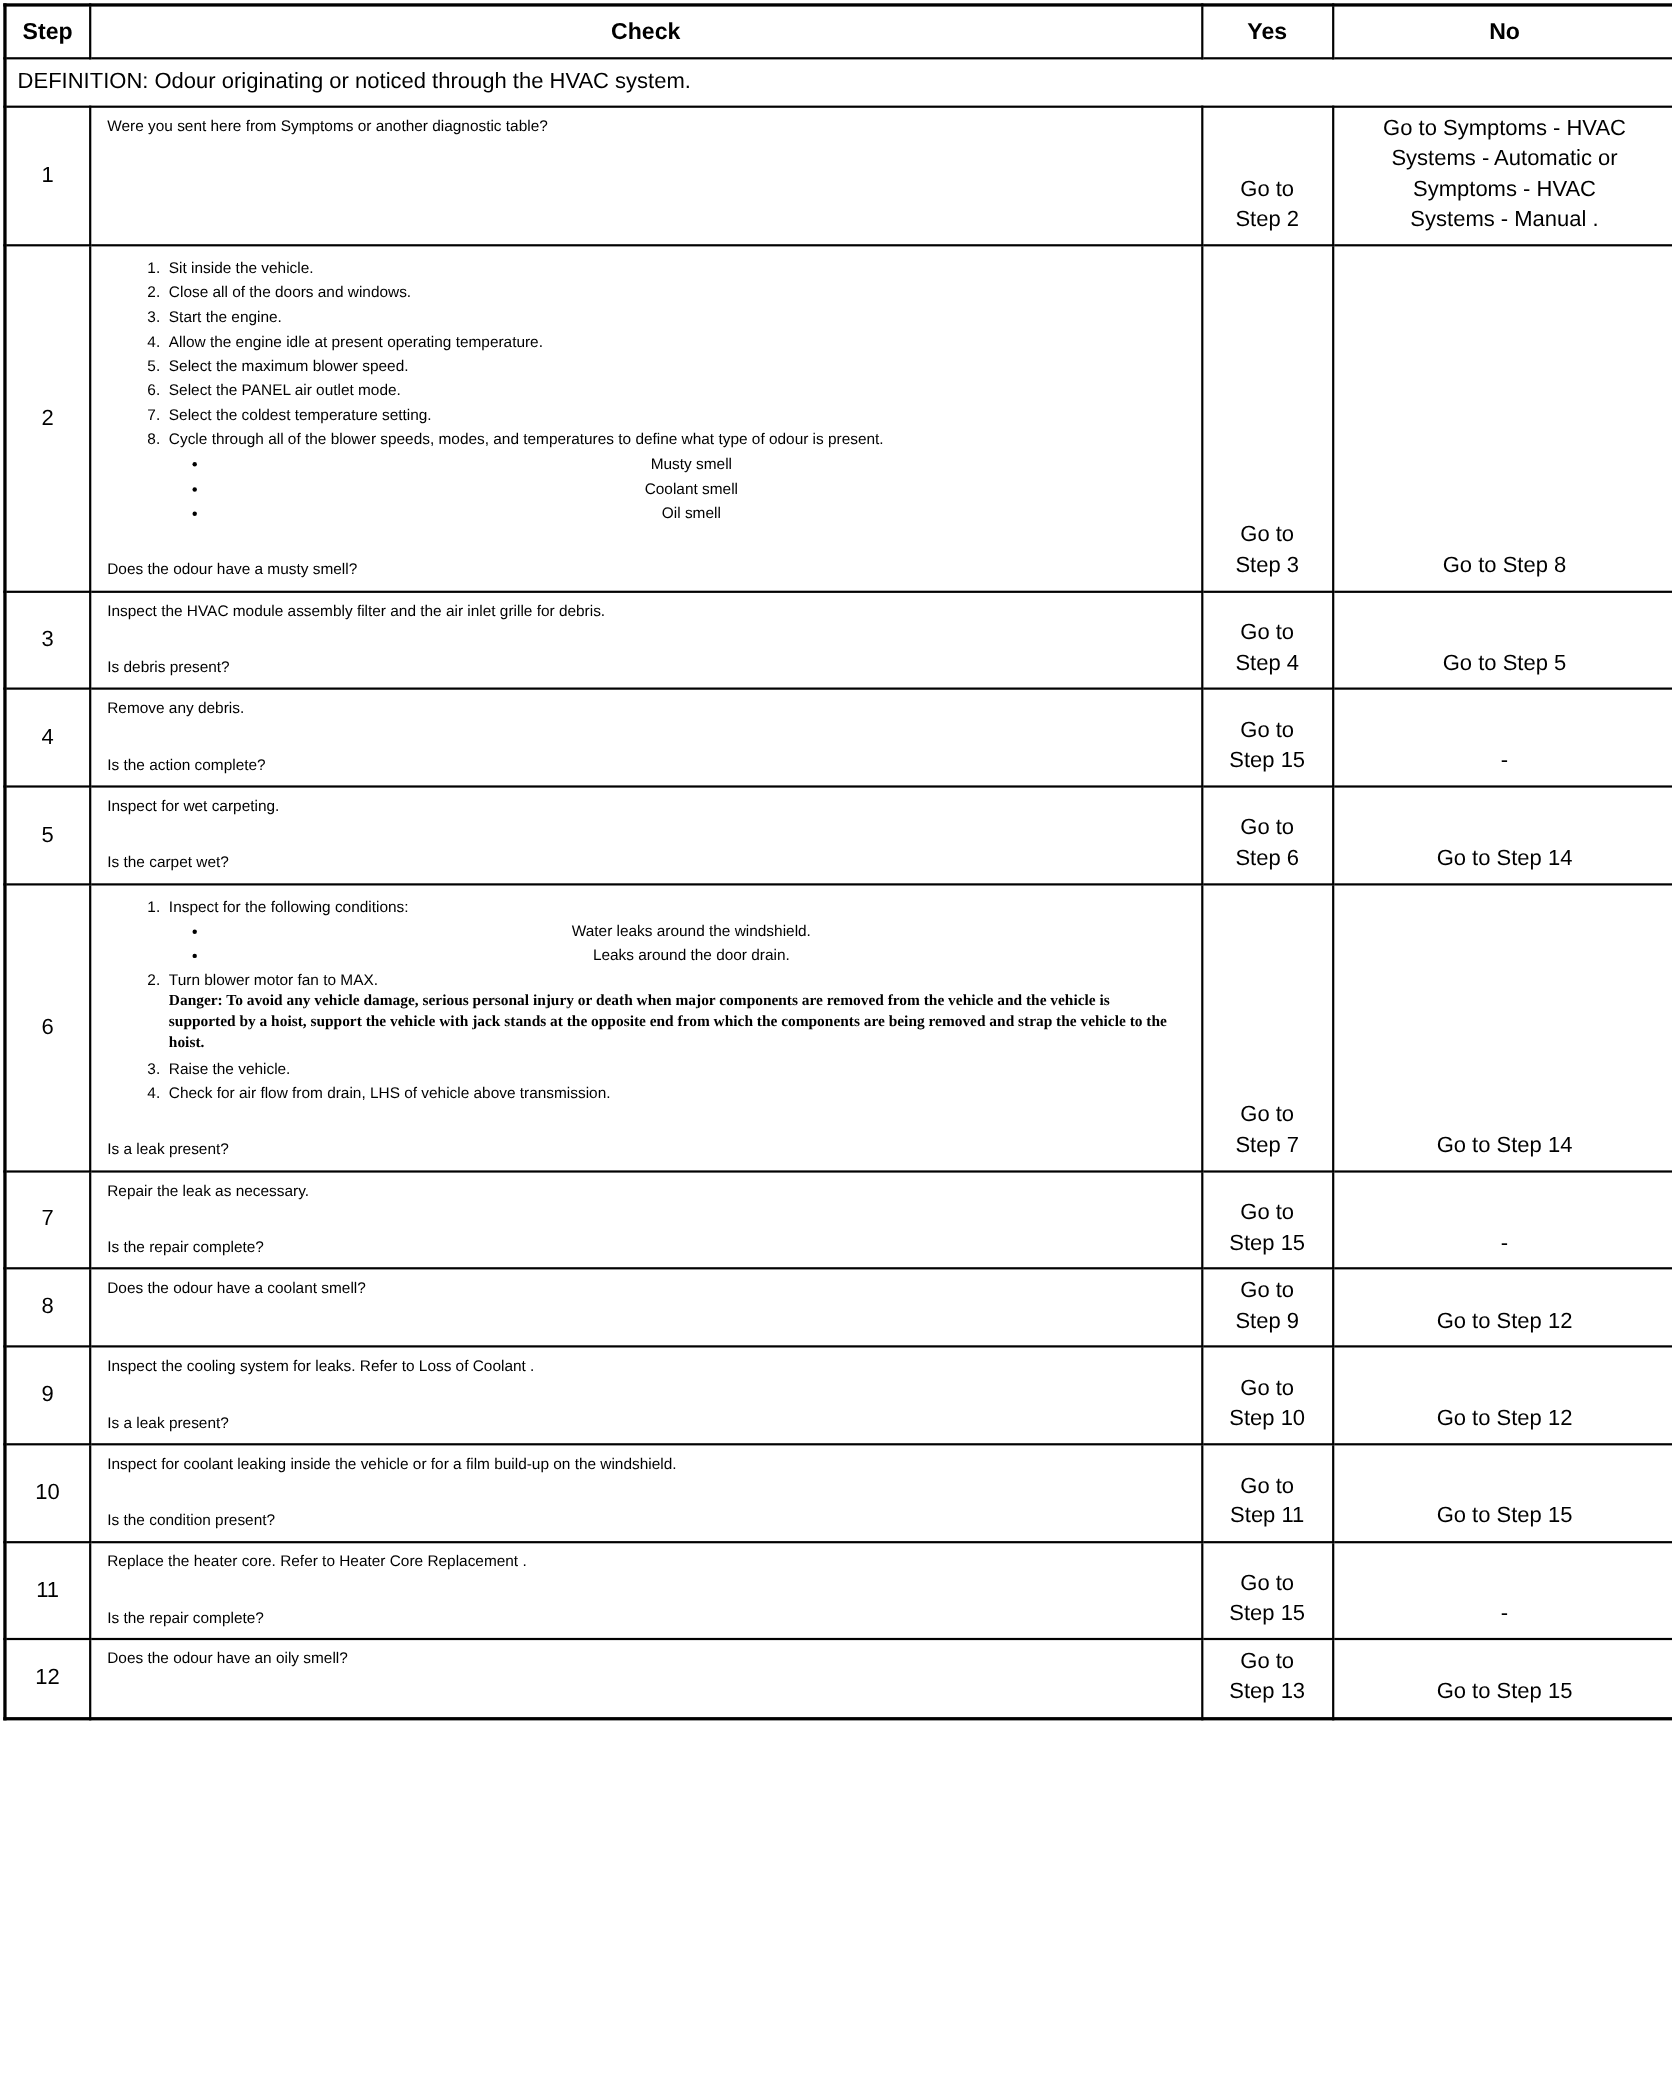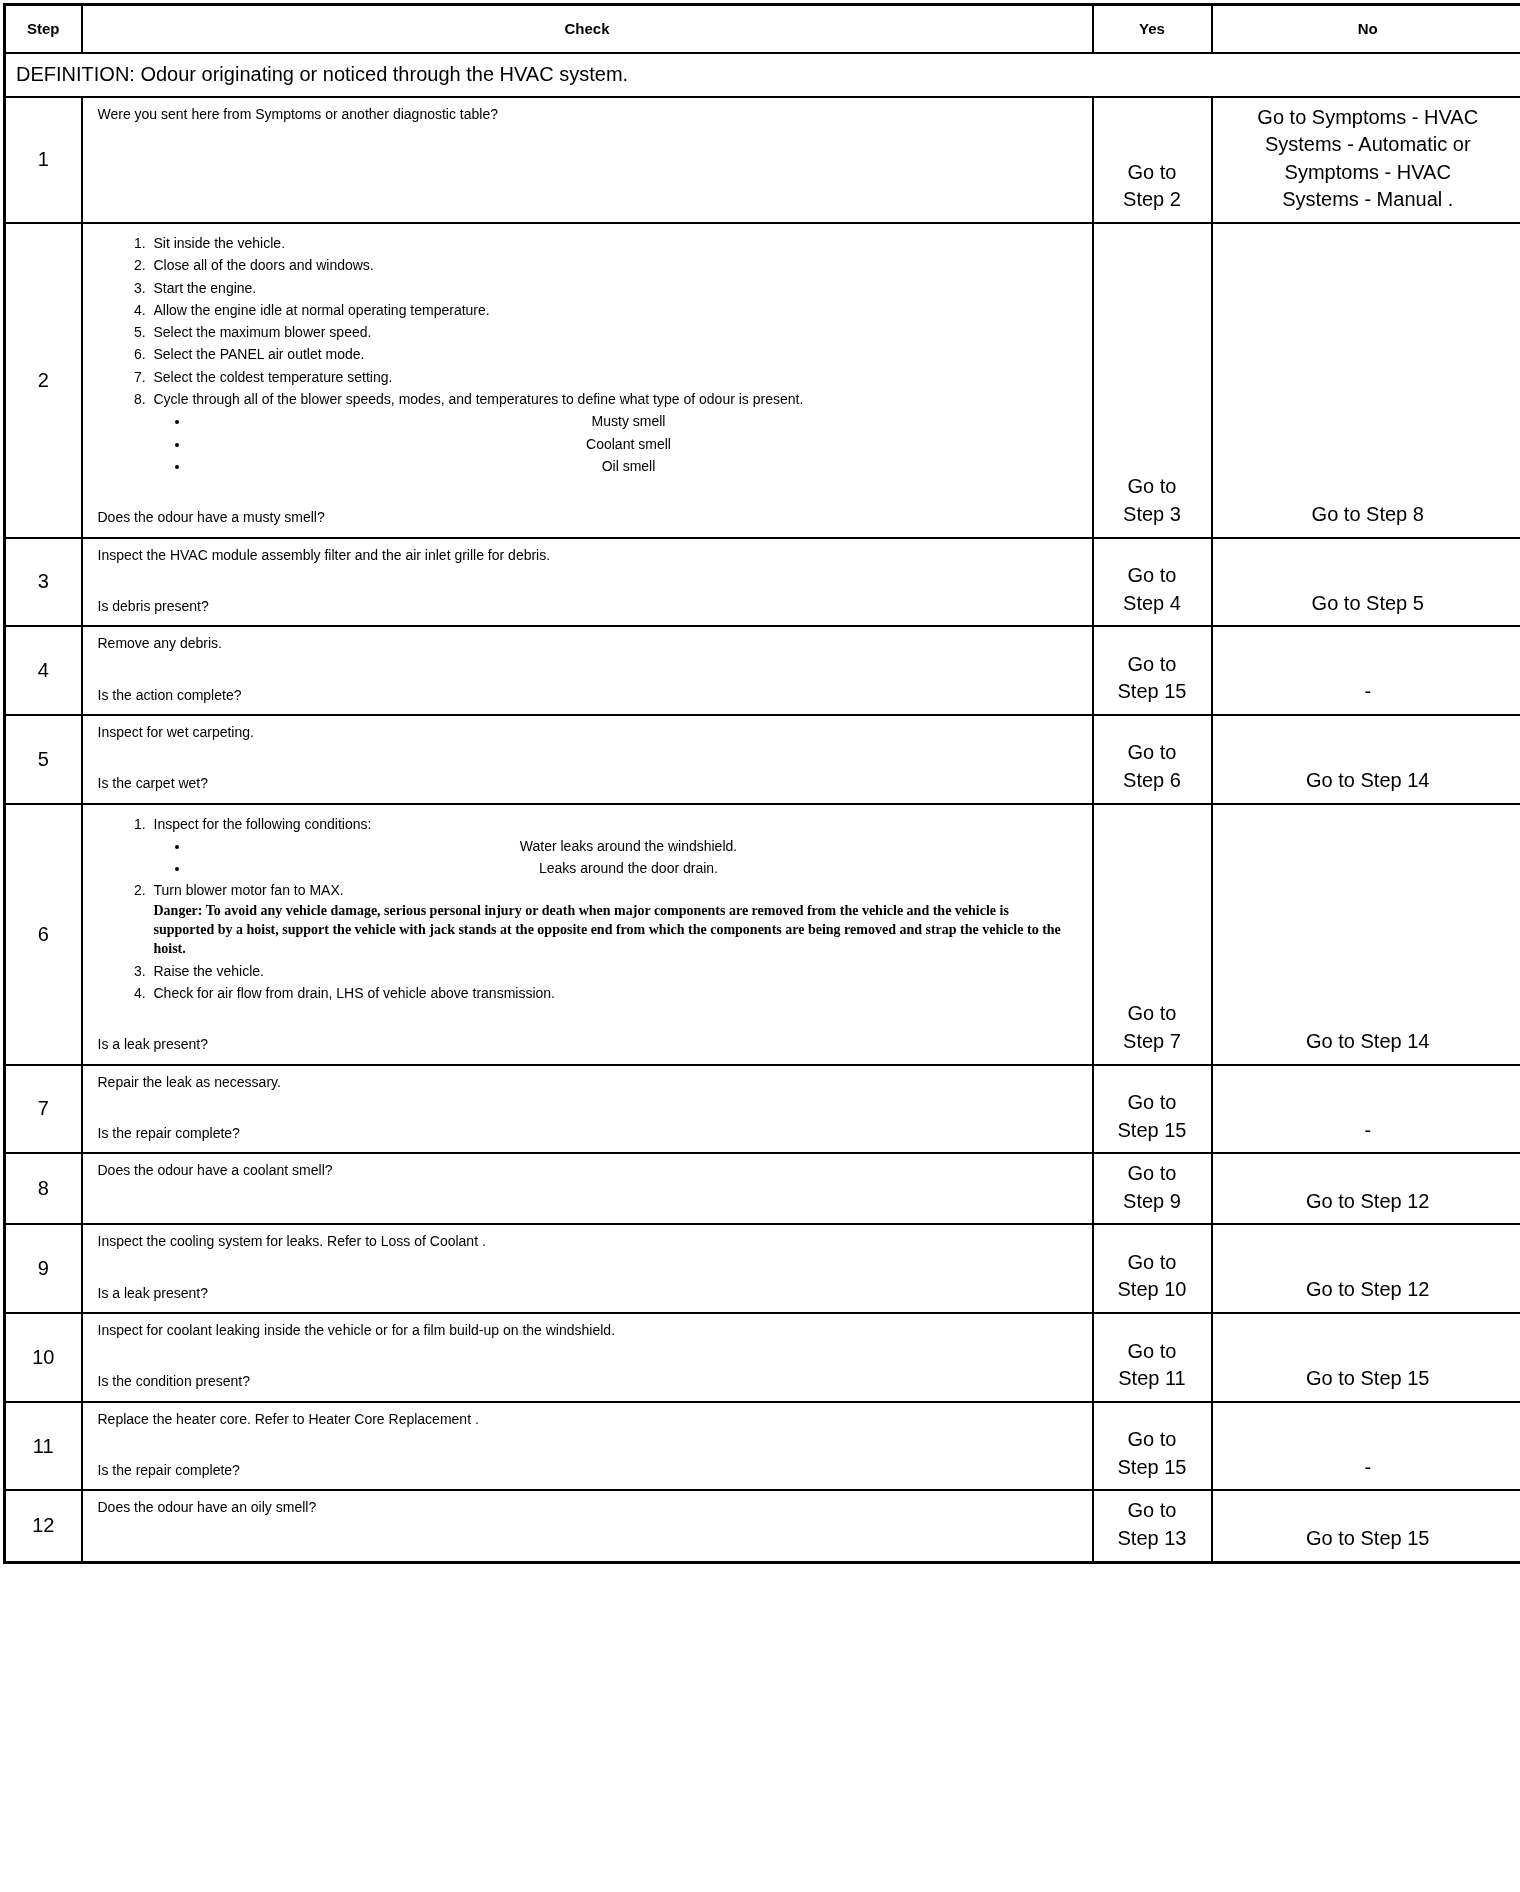--- a/index.html
+++ b/index.html
@@ -14,21 +14,21 @@
   table.diag {
     border-collapse: collapse;
     width: 100%;
     table-layout: fixed;
     border: 3px solid #000;
   }
   .diag th, .diag td { border: 2px solid #000; }
 
   thead tr { height: 48px; }
   .diag th {
-    font-size: 15px;
+    font-size: 21px;
     font-weight: bold;
     text-align: center;
     padding: 6px 4px;
     vertical-align: middle;
     margin-top: 19px;
   }
 
   tr.definition-row { height: 44px; }
   .definition-cell {
     font-size: 20px;
@@ -126,21 +126,21 @@
               <li class="step-item">
                 <div class="item-text">Sit inside the vehicle.</div>
               </li>
               <li class="step-item">
                 <div class="item-text">Close all of the doors and windows.</div>
               </li>
               <li class="step-item">
                 <div class="item-text">Start the engine.</div>
               </li>
               <li class="step-item">
-                <div class="item-text">Allow the engine idle at normal operating temperature.</div>
+                <div class="item-text">Allow the engine idle at present operating temperature.</div>
               </li>
               <li class="step-item">
                 <div class="item-text">Select the maximum blower speed.</div>
               </li>
               <li class="step-item">
                 <div class="item-text">Select the PANEL air outlet mode.</div>
               </li>
               <li class="step-item">
                 <div class="item-text">Select the coldest temperature setting.</div>
               </li>

